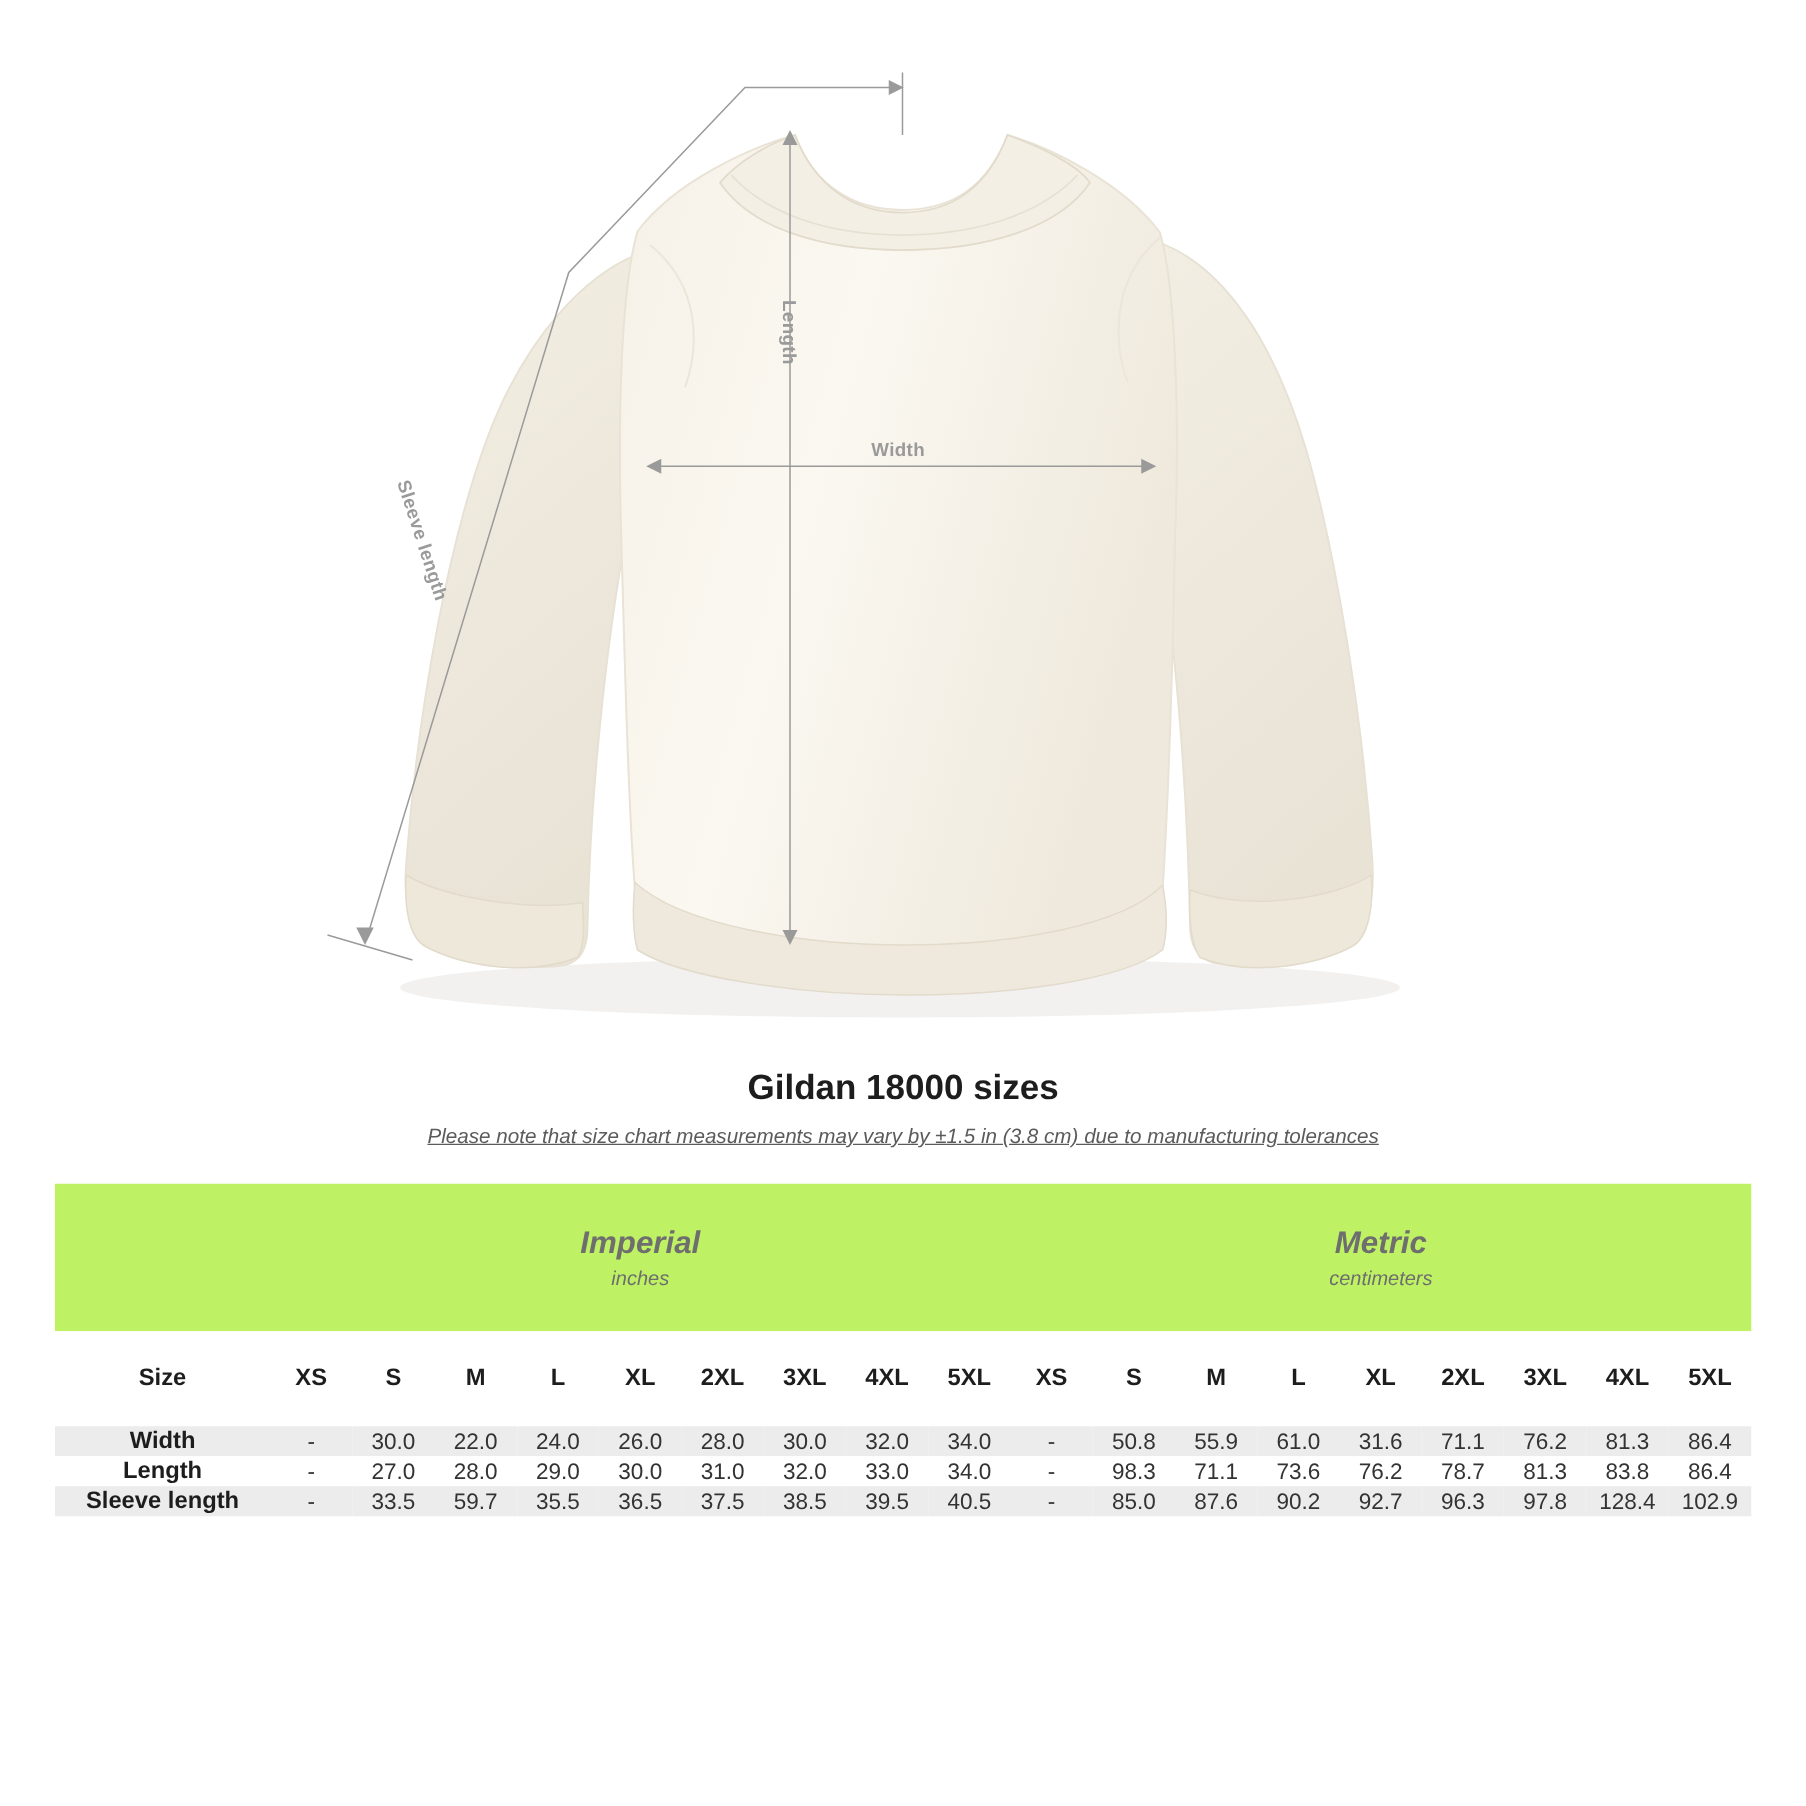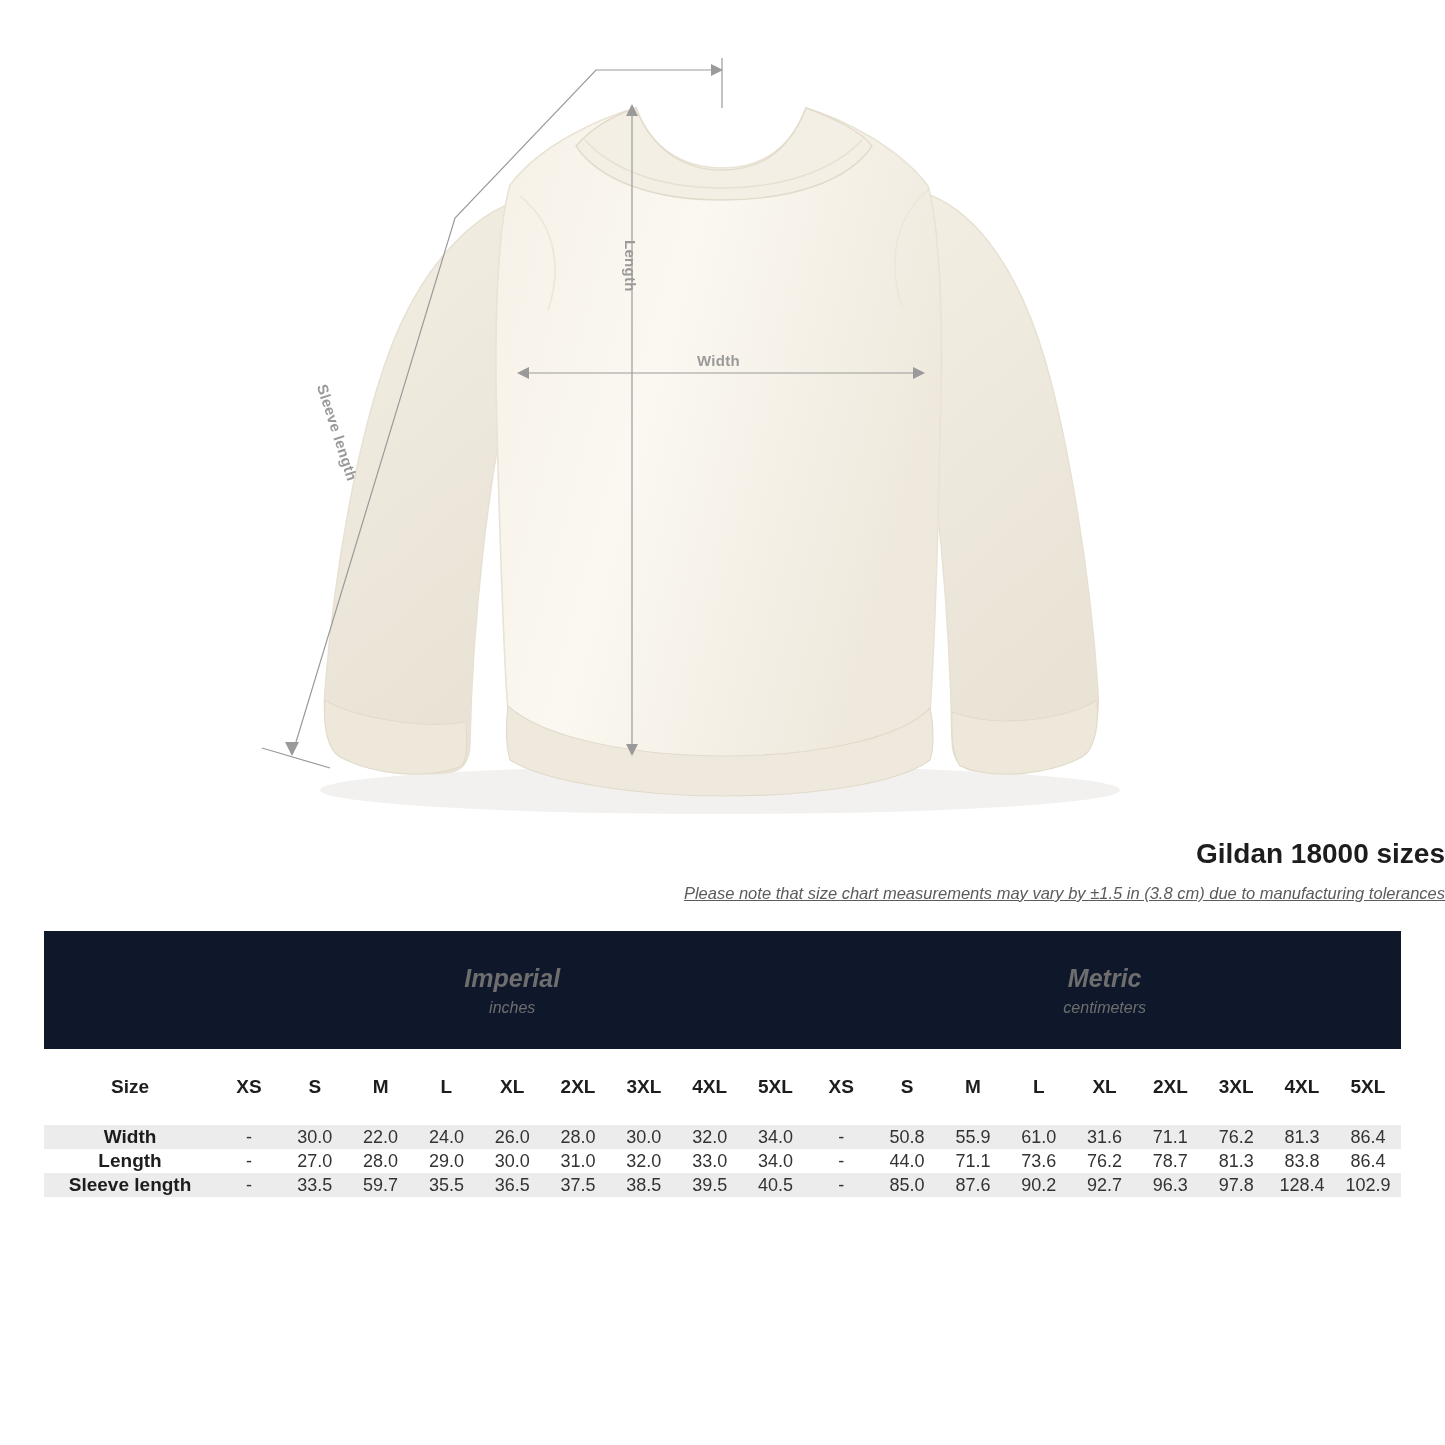--- a/index.html
+++ b/index.html
@@ -51,22 +51,22 @@
   }
   .label-sleeve {
     left: 330px;
     top: 382px;
     transform: rotate(72deg);
     transform-origin: left top;
   }
 
   
   .title-block {
-    text-align: right;
-    margin-top: 8px;
+    text-align: center;
+    margin-top: 24px;
   }
   .chart-title {
     font-size: 28px;
     font-weight: bold;
     color: #1d1d1d;
     margin: 0 0 14px 0;
   }
   .chart-note {
     font-size: 16.5px;
     font-style: italic;
@@ -87,21 +87,21 @@
   table.size-table td,
   table.size-table th {
     border: 0;
     text-align: center;
     font-size: 18px;
     color: #333;
     font-weight: normal;
   }
   
   .sys-row td {
-    background: #0f172a;
+    background: #bef264;
     height: 116px;
     vertical-align: middle;
     margin-top: 16px;
   }
   .sys-name {
     font-size: 25px;
     font-style: italic;
     font-weight: bold;
     color: #6e6e6e;
     line-height: 1.25;
@@ -309,21 +309,21 @@
           <td>-</td>
           <td>27.0</td>
           <td>28.0</td>
           <td>29.0</td>
           <td>30.0</td>
           <td>31.0</td>
           <td>32.0</td>
           <td>33.0</td>
           <td>34.0</td>
           <td>-</td>
-          <td>44.0</td>
+          <td>98.3</td>
           <td>71.1</td>
           <td>73.6</td>
           <td>76.2</td>
           <td>78.7</td>
           <td>81.3</td>
           <td>83.8</td>
           <td>86.4</td>
         </tr>
 
         <tr class="data-row-alt">

